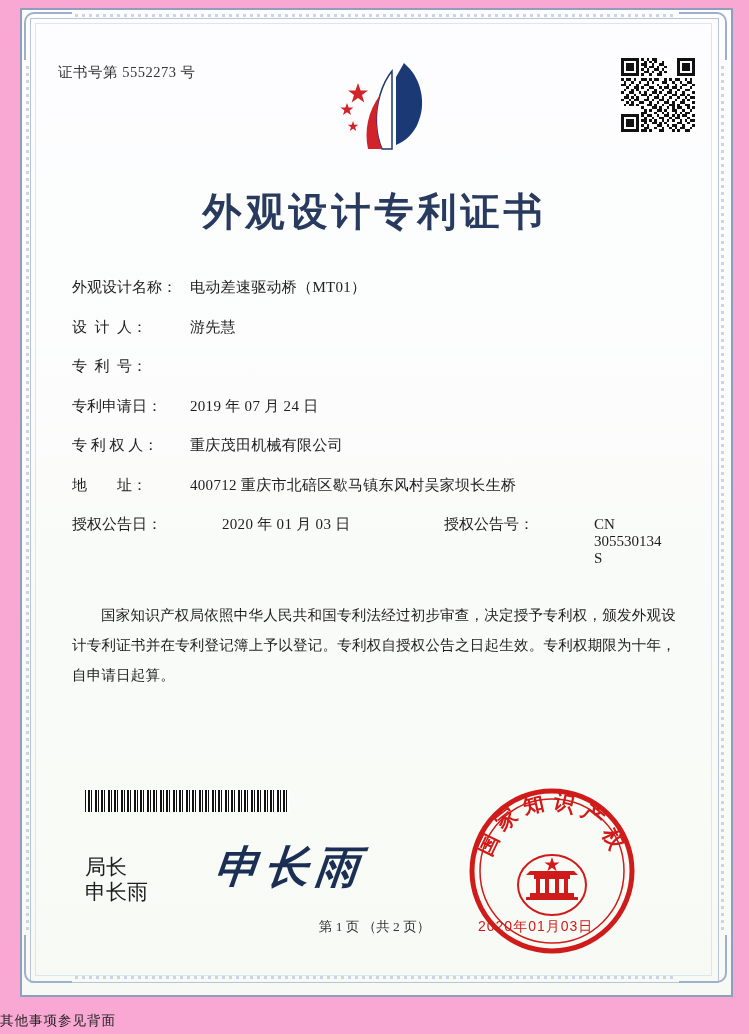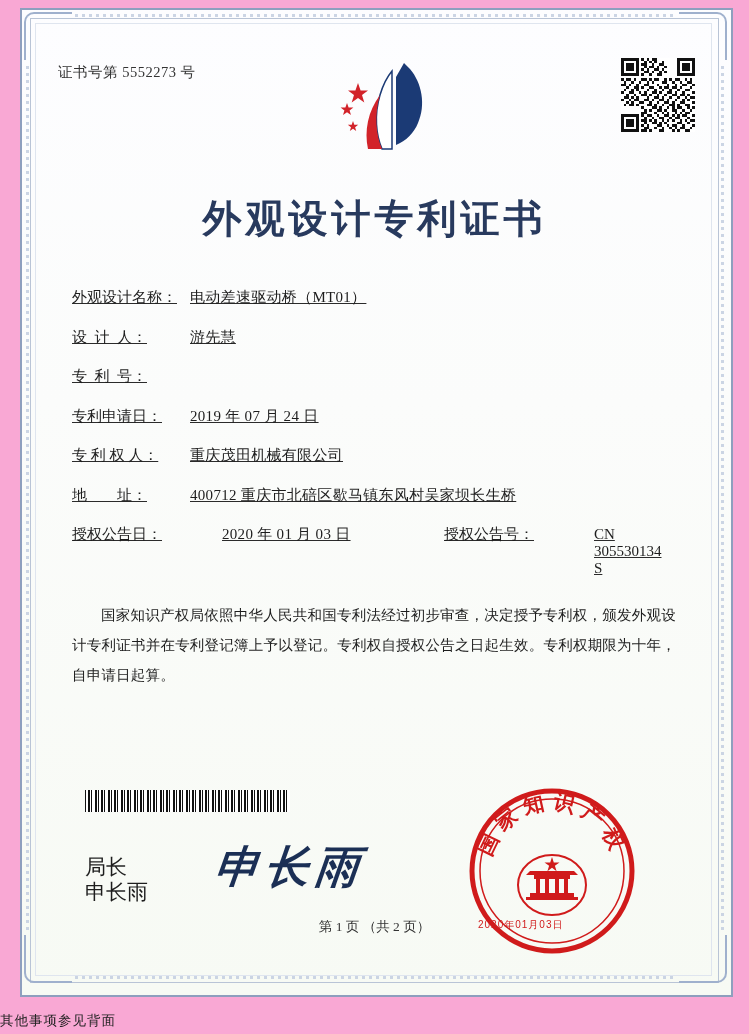--- a/index.html
+++ b/index.html
@@ -101,37 +101,36 @@
   
   .logo {
     position: absolute;
     left: 330px; top: 55px;
     width: 110px; height: 110px;
   }
 
   
   .title {
     position: absolute;
-    left: 0; top: 192px;
+    left: 0; top: 185px;
     width: 749px;
     text-align: center;
     font-size: 39px;
     font-weight: bold;
     letter-spacing: 4px;
     color: #283a5e;
     font-family: "DejaVu Serif", serif;
   }
 
   
   .fields {
     position: absolute;
     left: 72px;
-    top: 288px;
+    top: 278px;
     width: 600px;
-    text-decoration: underline;
   }
   .field-row {
     display: flex;
     align-items: baseline;
     margin-bottom: 20.5px;
     font-size: 15px;
     color: #1d1d1d;
   }
   .field-label {
     width: 118px;
@@ -202,21 +201,21 @@
 
   
   .seal {
     position: absolute;
     left: 466px; top: 785px;
     width: 172px; height: 172px;
   }
   .seal-date {
     position: absolute;
     left: 478px; top: 918px;
-    font-size: 10px;
+    font-size: 14px;
     color: #d01b1b;
     letter-spacing: 1px;
     font-family: "Liberation Sans", sans-serif;
   }
 
   
   .page-no {
     position: absolute;
     left: 0; top: 918px;
     width: 749px;

